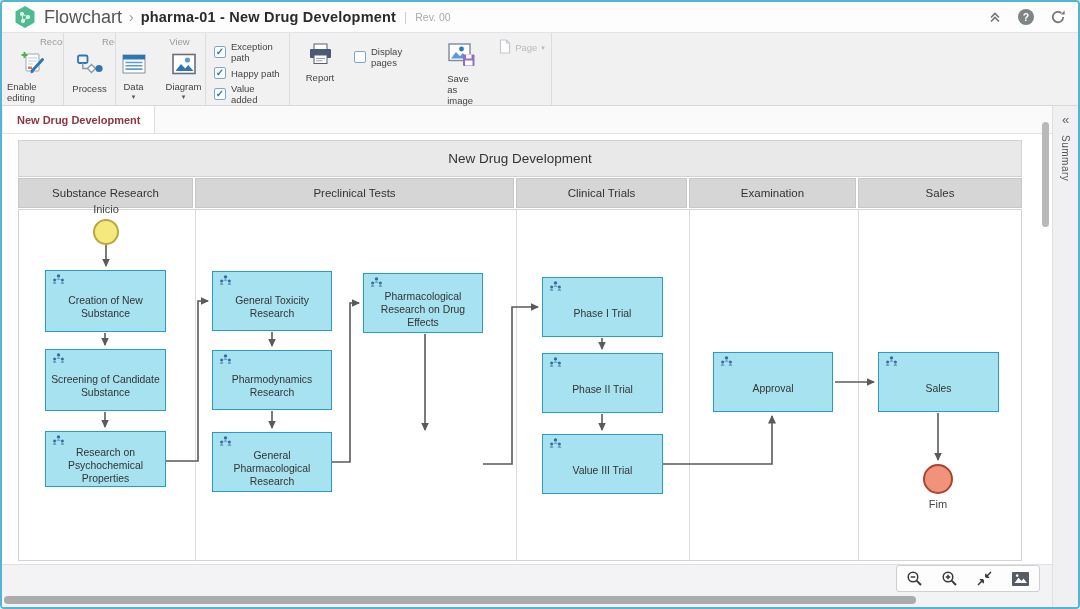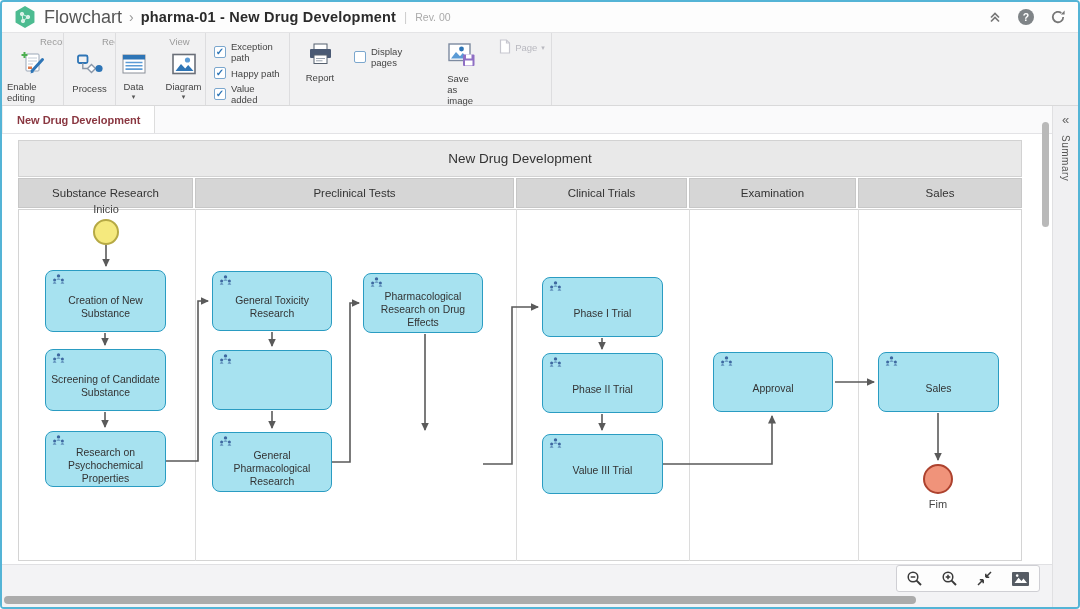--- a/index.html
+++ b/index.html
@@ -43,21 +43,21 @@
   
   .sidebar { width: 26px; background: #f0f0f2; border-left: 1px solid #e0e0e2; display: flex; flex-direction: column; align-items: center; padding-top: 6px; gap: 8px; }
   .collapse-glyph { font-size: 13px; color: #666; cursor: pointer; }
   .sidebar-title { writing-mode: vertical-rl; font-size: 10px; color: #555; cursor: pointer; letter-spacing: .5px; }
   
   .diagram { position: absolute; left: 16px; top: 6px; width: 1004px; height: 421px; }
   .pool-title { position: absolute; left: 0; top: 0; width: 1004px; height: 37px; background: #e9e9e9; border: 1px solid #d2d2d2; display: flex; align-items: center; justify-content: center; font-size: 13.5px; color: #333; }
   .lane-head { position: absolute; top: 38px; height: 30px; background: #d6d6d6; border: 1px solid #c7c7c7; display: flex; align-items: center; justify-content: center; font-size: 11.5px; color: #333; }
   .pool-body { position: absolute; left: 0; top: 69px; width: 1004px; height: 352px; background: #fff; border: 1px solid #d4d4d4; }
   .lane-line { position: absolute; top: 69px; height: 352px; width: 1px; background: #dcdcdc; }
-  .node { position: absolute; background: #a7e2f0; border: 1.5px solid #2a9cc2; border-radius: 8px; display: flex; align-items: center; justify-content: center; text-align: center; font-size: 10.4px; line-height: 1.25; color: #333; padding: 16px 4px 4px 4px; cursor: pointer; }
+  .node { position: absolute; background: #a7e2f0; border: 1.5px solid #2a9cc2; border-radius: 0; display: flex; align-items: center; justify-content: center; text-align: center; font-size: 10.4px; line-height: 1.25; color: #333; padding: 16px 4px 4px 4px; cursor: pointer; }
   .person { position: absolute; top: 3px; left: 6px; }
   .event-circle { position: absolute; border-radius: 50%; cursor: pointer; }
   .start-ev { width: 26px; height: 26px; background: #f5e97d; border: 2px solid #b6a944; }
   .end-ev { width: 30px; height: 30px; background: #f0937a; border: 2px solid #ad422e; }
   .ev-label { position: absolute; font-size: 11px; color: #444; text-align: center; }
   .edges { position: absolute; left: 0; top: 0; pointer-events: none; }
   
   .zoom-toolbar { position: absolute; right: 12px; top: 431px; width: 144px; height: 27px; background: #fdfdfd; border: 1px solid #cfcfd4; border-radius: 3px; display: flex; align-items: center; justify-content: space-around; z-index: 3; }
   .ztool { cursor: pointer; display: flex; align-items: center; }
   .hscroll { position: absolute; left: 2px; top: 462px; width: 912px; height: 8px; background: #ababab; border-radius: 4px; z-index: 3; cursor: pointer; }
@@ -335,20 +335,21 @@
           </div>
           <div class="node" style="left:194px;top:210px;width:120px;height:60px">
             <span class="person"><svg width="13" height="11" viewBox="0 0 13 11" fill="#3e68a0">
                   <circle cx="6.5" cy="1.9" r="1.7"></circle>
                   <path d="M4.2 5.6 q2.3 -2.4 4.6 0 z"></path>
                   <circle cx="2.6" cy="6" r="1.5"></circle>
                   <path d="M0.7 9.4 q1.9 -2.1 3.8 0 z"></path>
                   <circle cx="10.4" cy="6" r="1.5"></circle>
                   <path d="M8.5 9.4 q1.9 -2.1 3.8 0 z"></path>
                 </svg></span>
+            <span>Pharmodynamics Research</span>
           </div>
           <div class="node" style="left:194px;top:292px;width:120px;height:60px">
             <span class="person"><svg width="13" height="11" viewBox="0 0 13 11" fill="#3e68a0">
                   <circle cx="6.5" cy="1.9" r="1.7"></circle>
                   <path d="M4.2 5.6 q2.3 -2.4 4.6 0 z"></path>
                   <circle cx="2.6" cy="6" r="1.5"></circle>
                   <path d="M0.7 9.4 q1.9 -2.1 3.8 0 z"></path>
                   <circle cx="10.4" cy="6" r="1.5"></circle>
                   <path d="M8.5 9.4 q1.9 -2.1 3.8 0 z"></path>
                 </svg></span>

